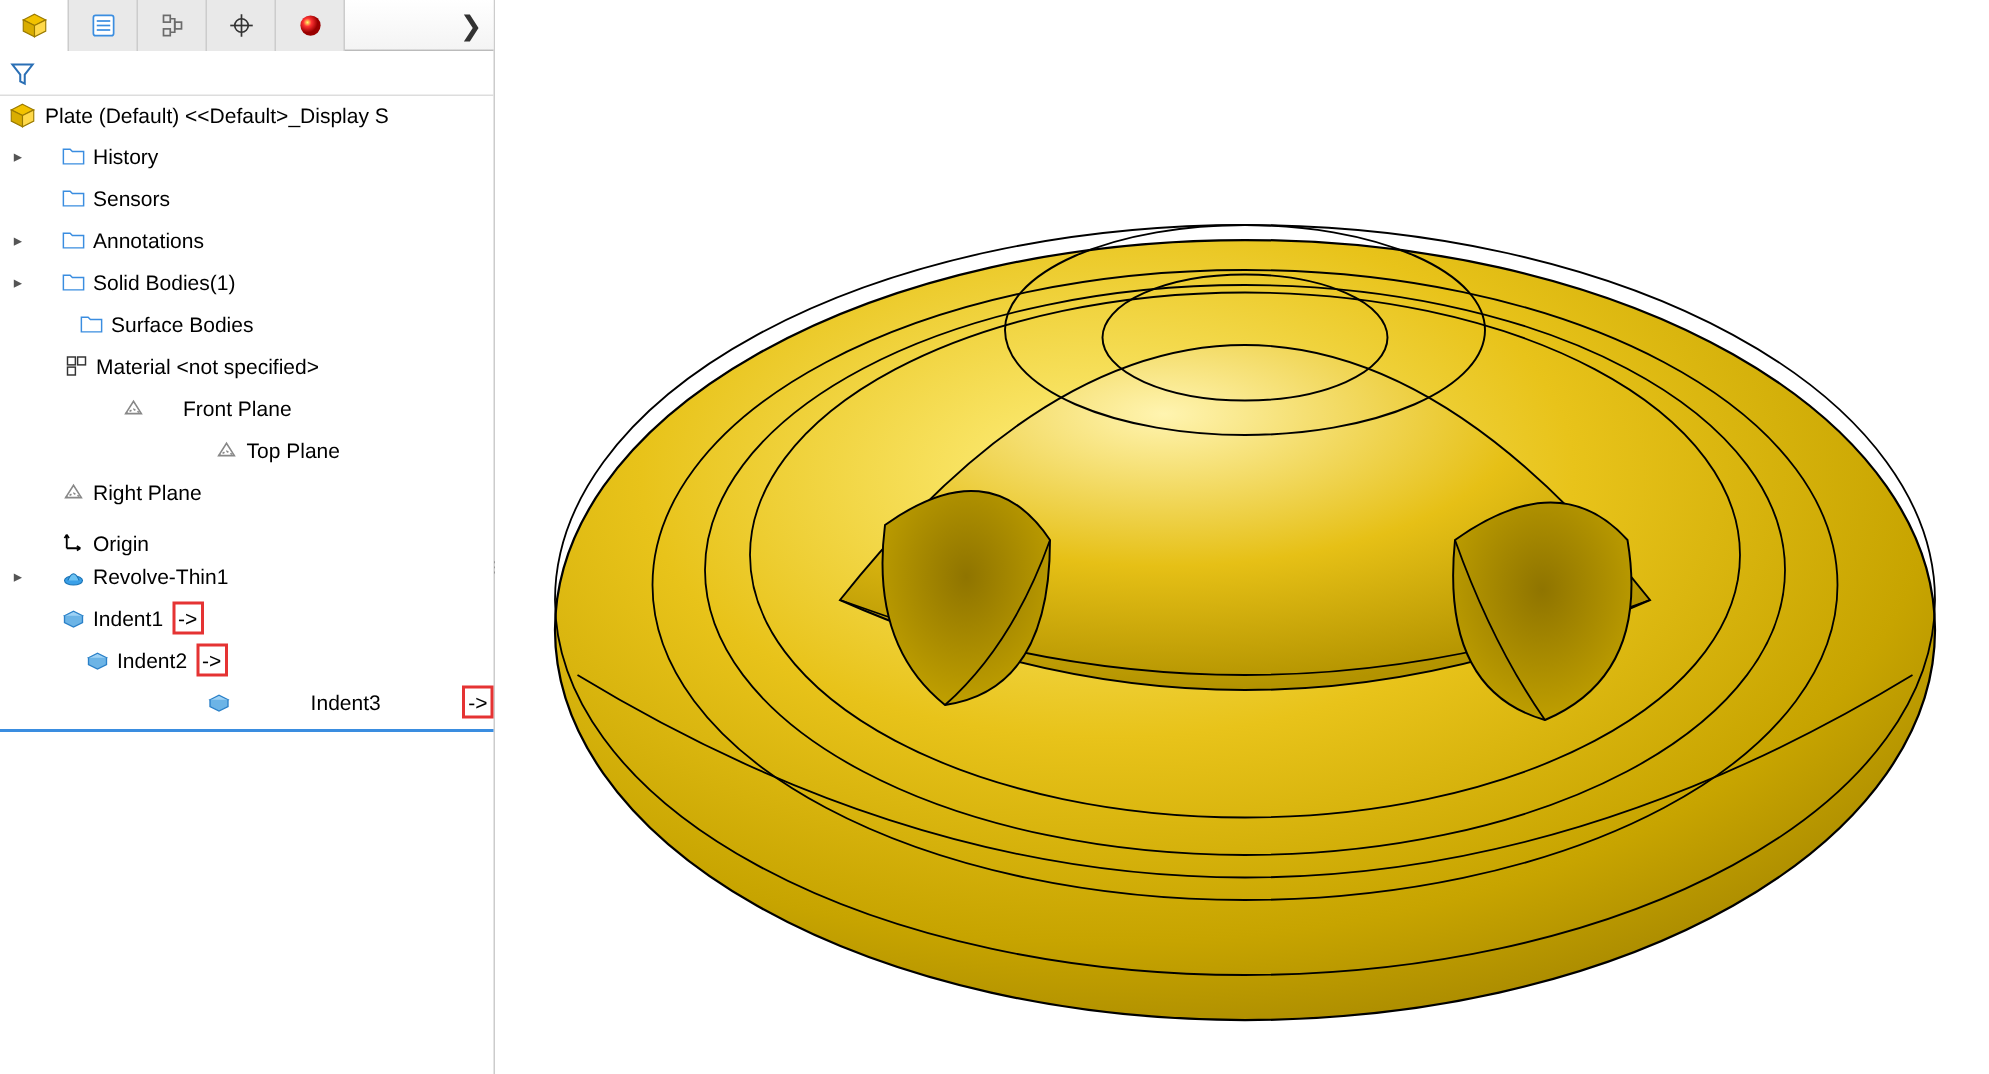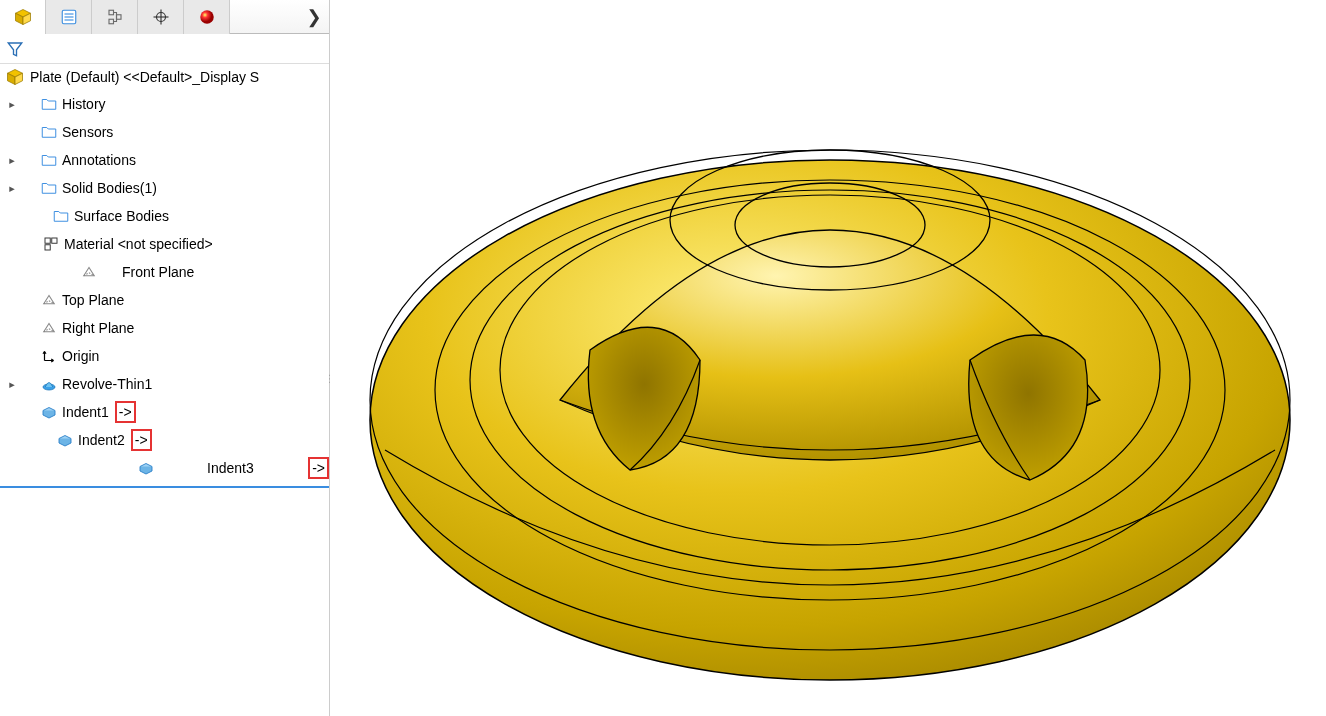--- a/index.html
+++ b/index.html
@@ -259,21 +259,21 @@
         <span class="caret empty">▸</span>
         <span style="width: 14px; display: inline-block;"></span>
         <span class="ticon">
           <svg viewBox="0 0 24 24" fill="none" stroke="#888" stroke-width="1.4">
             <path d="M5 17 L12 6 L19 17 Z"></path>
             <path d="M5 17 L12 13 L19 17" stroke-dasharray="2 2"></path>
           </svg>
         </span>
         <span>Front Plane</span>
       </div>
-      <div class="tree-row" style="padding-left: 6px;">
+      <div class="tree-row" style="padding-left: 6px; justify-content: center;">
         <span class="caret empty">▸</span>
         <span style="width: 14px; display: inline-block;"></span>
         <span class="ticon">
           <svg viewBox="0 0 24 24" fill="none" stroke="#888" stroke-width="1.4">
             <path d="M5 17 L12 6 L19 17 Z"></path>
             <path d="M5 17 L12 13 L19 17" stroke-dasharray="2 2"></path>
           </svg>
         </span>
         <span>Top Plane</span>
       </div>
@@ -281,21 +281,21 @@
         <span class="caret empty">▸</span>
         <span style="width: 14px; display: inline-block;"></span>
         <span class="ticon">
           <svg viewBox="0 0 24 24" fill="none" stroke="#888" stroke-width="1.4">
             <path d="M5 17 L12 6 L19 17 Z"></path>
             <path d="M5 17 L12 13 L19 17" stroke-dasharray="2 2"></path>
           </svg>
         </span>
         <span>Right Plane</span>
       </div>
-      <div class="tree-row" style="padding-left: 6px;">
+      <div class="tree-row" style="padding-left: 6px; align-items: flex-end;">
         <span class="caret empty">▸</span>
         <span style="width: 14px; display: inline-block;"></span>
         <span class="ticon">
           <svg viewBox="0 0 24 24" fill="none" stroke="#000" stroke-width="1.6">
             <path d="M6 18 V6 M6 18 H18"></path>
             <path d="M6 6 L4 9 M6 6 L8 9 M18 18 L15 16 M18 18 L15 20"></path>
           </svg>
         </span>
         <span>Origin</span>
       </div>

